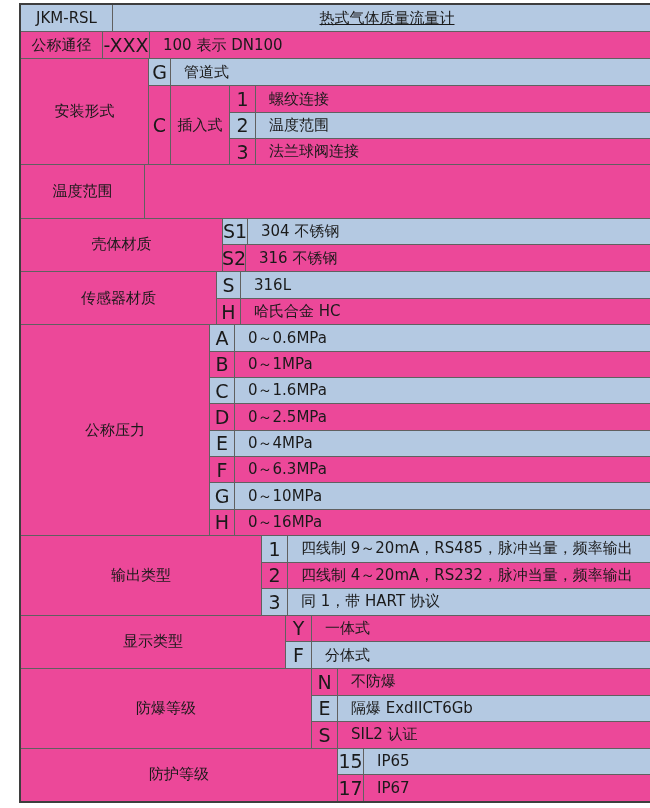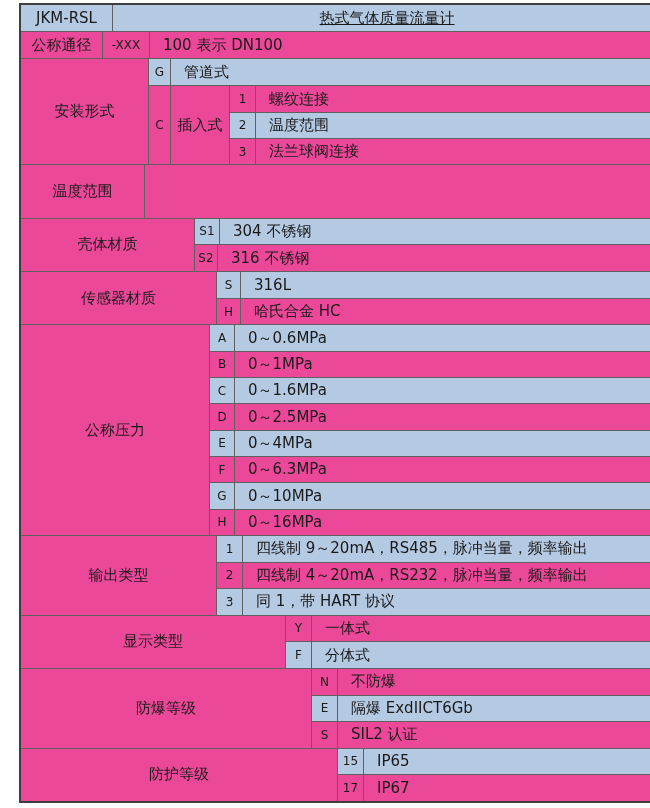--- a/index.html
+++ b/index.html
@@ -18,21 +18,21 @@
   .col{display:flex;flex-direction:column;flex:1;min-width:0;}
   .row{display:flex;flex:1;border-bottom:1px solid #606060;min-height:0;}
   .row:last-child{border-bottom:none;}
   .cell{
     display:flex;align-items:center;justify-content:center;
     border-right:1px solid #606060;box-sizing:border-box;
     flex-shrink:0;overflow:hidden;white-space:nowrap;
   }
   .content{flex:1;justify-content:flex-start;padding-left:13px;border-right:none;min-width:0;}
   .center{justify-content:center;padding-left:0;text-decoration:underline;}
-  .code{font-size:12px;}
+  .code{font-size:19px;}
   .blue{background:#b4c9e2;}
 </style>
 </head>
 <body>
 
 <div class="page">
   <div class="tbl">
 
     <div class="sec blue" style="flex:1">
       <div class="cell" style="width:92px">JKM-RSL</div>
@@ -71,21 +71,21 @@
           </div>
         </div>
       </div>
     </div>
 
     <div class="sec" style="flex:2">
       <div class="cell" style="width:124px">温度范围</div>
     </div>
 
     <div class="sec" style="flex:2">
-      <div class="cell" style="width:174px">壳体材质</div>
+      <div class="cell" style="width:202px">壳体材质</div>
       <div class="col">
         <div class="row blue">
           <div class="cell code" style="width:25px">S1</div>
           <div class="cell content">304 不锈钢</div>
         </div>
         <div class="row">
           <div class="cell code" style="width:23px">S2</div>
           <div class="cell content">316 不锈钢</div>
         </div>
       </div>
@@ -137,21 +137,21 @@
           <div class="cell content">0～10MPa</div>
         </div>
         <div class="row">
           <div class="cell code" style="width:25px">H</div>
           <div class="cell content">0～16MPa</div>
         </div>
       </div>
     </div>
 
     <div class="sec" style="flex:3">
-      <div class="cell" style="width:196px">输出类型</div>
+      <div class="cell" style="width:241px">输出类型</div>
       <div class="col">
         <div class="row blue">
           <div class="cell code" style="width:26px">1</div>
           <div class="cell content">四线制 9～20mA，RS485，脉冲当量，频率输出</div>
         </div>
         <div class="row">
           <div class="cell code" style="width:26px">2</div>
           <div class="cell content">四线制 4～20mA，RS232，脉冲当量，频率输出</div>
         </div>
         <div class="row blue">

